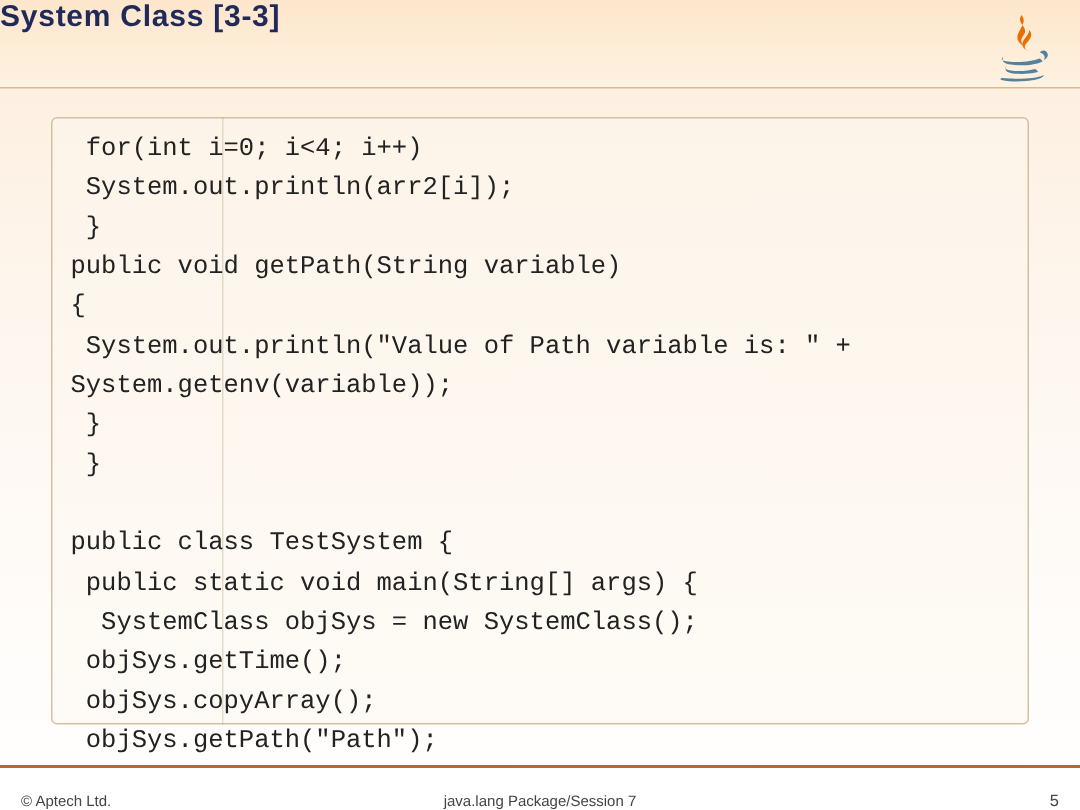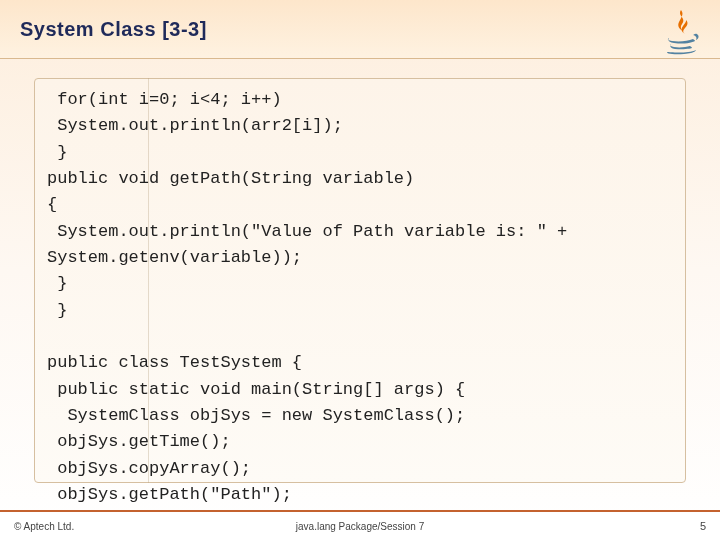--- a/index.html
+++ b/index.html
@@ -17,22 +17,20 @@
     background: linear-gradient(to bottom, #fdeedd 0%, #fef8f2 50%, #ffffff 100%);
     position: relative;
     box-sizing: border-box;
   }
   .titlebar {
     position: relative;
     height: 58px;
     background: linear-gradient(to bottom, #fde6cb 0%, #fef2e1 100%);
     border-bottom: 1px solid #d9b98f;
     display: flex;
-    align-items: center;
-    padding-left: 20px;
   }
   .title {
     font-family: "Arial Black", Arial, sans-serif;
     font-weight: 900;
     font-size: 20px;
     color: #1f2a5a;
     letter-spacing: 0.5px;
   }
   .java-logo {
     position: absolute;
@@ -60,21 +58,21 @@
   }
   .footer {
     position: absolute;
     bottom: 0;
     left: 0;
     width: 720px;
     height: 30px;
     border-top: 2px solid #c4622f;
     background: #fff;
     display: flex;
-    align-items: center;
+    align-items: flex-end;
     justify-content: space-between;
     padding: 0 14px;
     box-sizing: border-box;
     font-size: 10px;
     color: #444;
   }
   .footer-center {
     position: absolute;
     left: 50%;
     transform: translateX(-50%);

